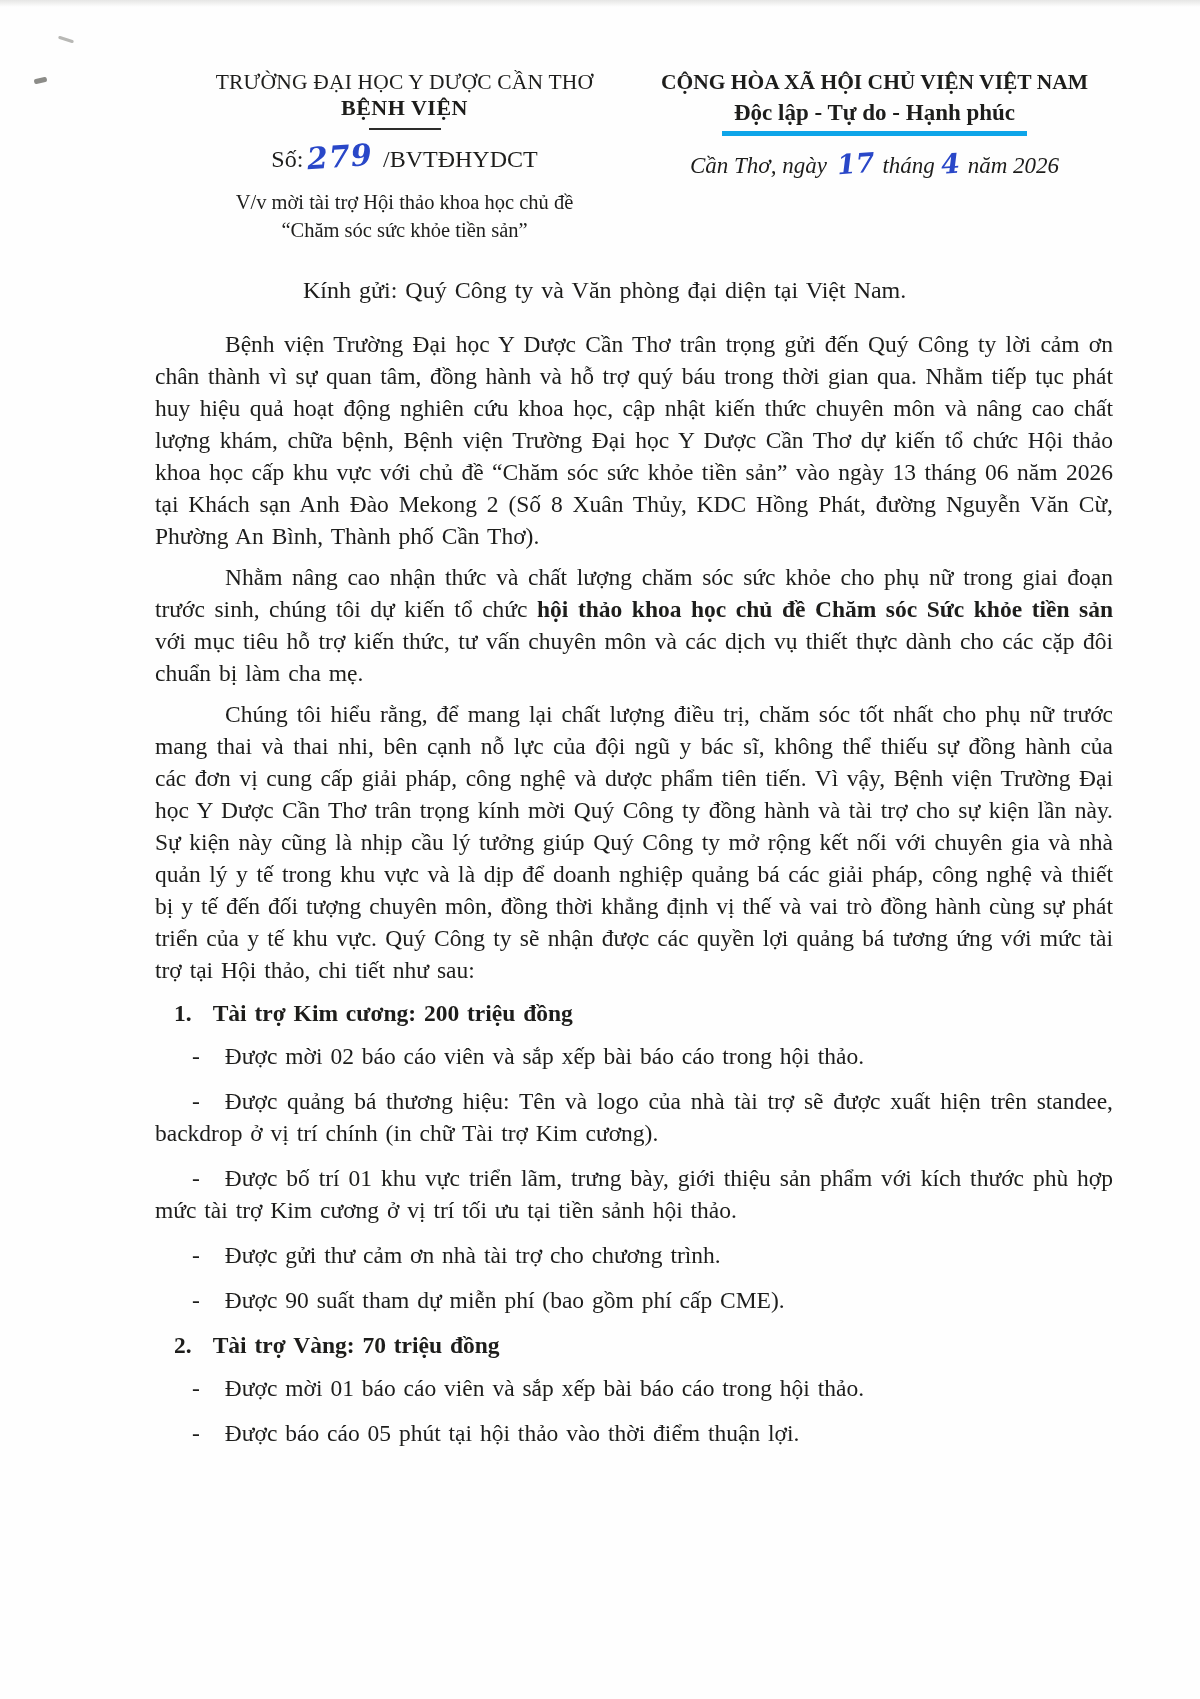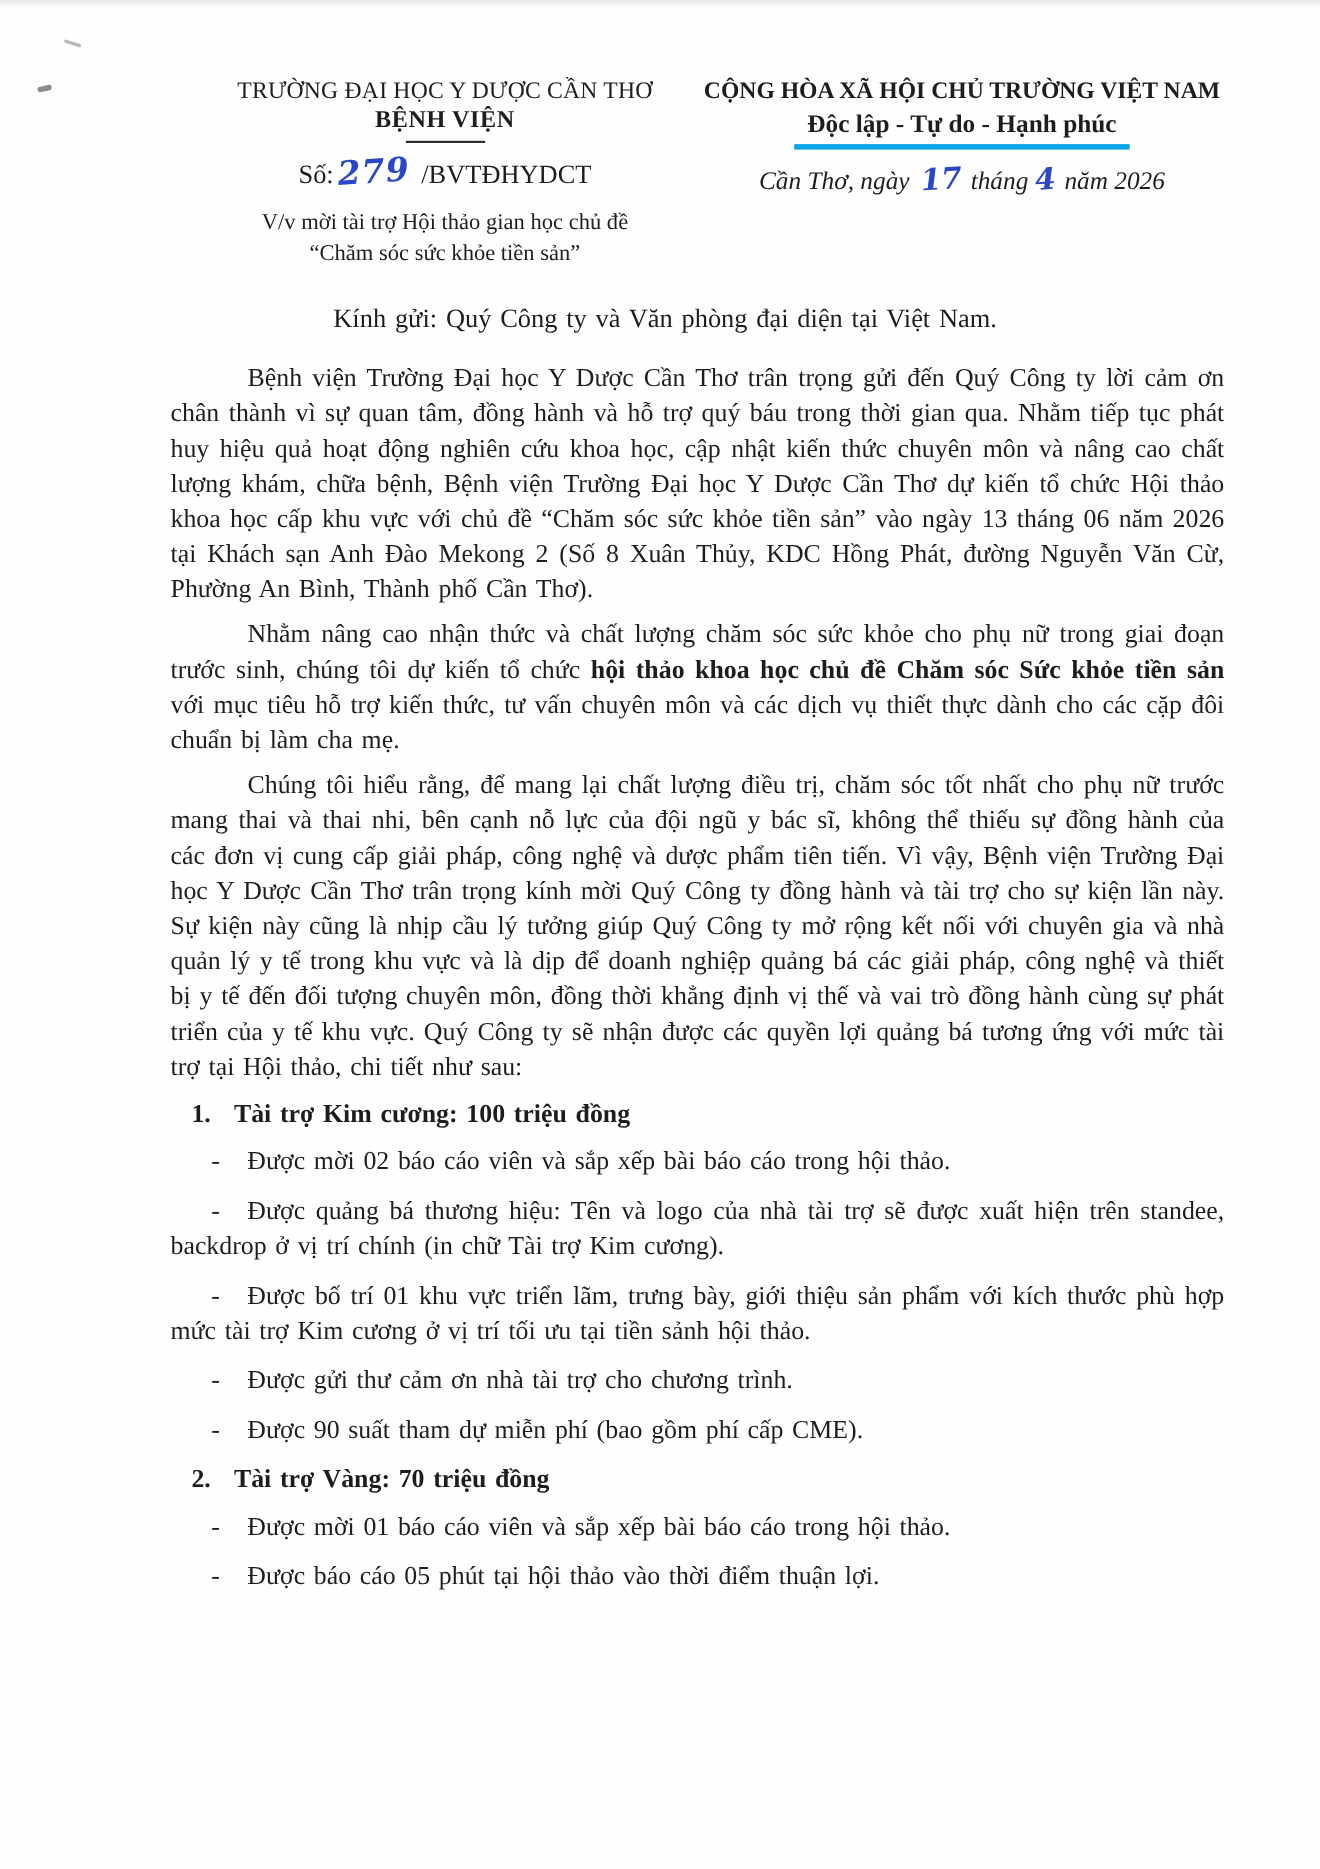--- a/index.html
+++ b/index.html
@@ -91,44 +91,44 @@
 
   <header class="letterhead">
     <div class="lh-col lh-left">
       <div class="org-parent">TRƯỜNG ĐẠI HỌC Y DƯỢC CẦN THƠ</div>
       <div class="org-unit">BỆNH VIỆN</div>
       <div class="unit-underline"></div>
       <div class="doc-number">
         <span>Số:</span><span class="handwritten">279</span><span>/BVTĐHYDCT</span>
       </div>
       <div class="subject">
-        <div>V/v mời tài trợ Hội thảo gian học chủ đề</div>
+        <div>V/v mời tài trợ Hội thảo khoa học chủ đề</div>
         <div>“Chăm sóc sức khỏe tiền sản”</div>
       </div>
     </div>
 
     <div class="lh-col lh-right">
-      <div class="national-title">CỘNG HÒA XÃ HỘI CHỦ TRƯỜNG VIỆT NAM</div>
+      <div class="national-title">CỘNG HÒA XÃ HỘI CHỦ VIỆN VIỆT NAM</div>
       <div><span class="motto">Độc lập - Tự do - Hạnh phúc</span></div>
       <div class="date-line">
         <span>Cần Thơ, ngày</span><span class="handwritten day">17</span><span>tháng</span><span class="handwritten month">4</span><span>năm 2026</span>
       </div>
     </div>
   </header>
 
   <main class="letter-body">
     <p class="salutation">Kính gửi: Quý Công ty và Văn phòng đại diện tại Việt Nam.</p>
 
     <p class="para">Bệnh viện Trường Đại học Y Dược Cần Thơ trân trọng gửi đến Quý Công ty lời cảm ơn chân thành vì sự quan tâm, đồng hành và hỗ trợ quý báu trong thời gian qua. Nhằm tiếp tục phát huy hiệu quả hoạt động nghiên cứu khoa học, cập nhật kiến thức chuyên môn và nâng cao chất lượng khám, chữa bệnh, Bệnh viện Trường Đại học Y Dược Cần Thơ dự kiến tổ chức Hội thảo khoa học cấp khu vực với chủ đề “Chăm sóc sức khỏe tiền sản” vào ngày 13 tháng 06 năm 2026 tại Khách sạn Anh Đào Mekong 2 (Số 8 Xuân Thủy, KDC Hồng Phát, đường Nguyễn Văn Cừ, Phường An Bình, Thành phố Cần Thơ).</p>
 
     <p class="para"><span>Nhằm nâng cao nhận thức và chất lượng chăm sóc sức khỏe cho phụ nữ trong giai đoạn trước sinh, chúng tôi dự kiến tổ chức </span><strong>hội thảo khoa học chủ đề Chăm sóc Sức khỏe tiền sản</strong><span> với mục tiêu hỗ trợ kiến thức, tư vấn chuyên môn và các dịch vụ thiết thực dành cho các cặp đôi chuẩn bị làm cha mẹ.</span></p>
 
     <p class="para">Chúng tôi hiểu rằng, để mang lại chất lượng điều trị, chăm sóc tốt nhất cho phụ nữ trước mang thai và thai nhi, bên cạnh nỗ lực của đội ngũ y bác sĩ, không thể thiếu sự đồng hành của các đơn vị cung cấp giải pháp, công nghệ và dược phẩm tiên tiến. Vì vậy, Bệnh viện Trường Đại học Y Dược Cần Thơ trân trọng kính mời Quý Công ty đồng hành và tài trợ cho sự kiện lần này. Sự kiện này cũng là nhịp cầu lý tưởng giúp Quý Công ty mở rộng kết nối với chuyên gia và nhà quản lý y tế trong khu vực và là dịp để doanh nghiệp quảng bá các giải pháp, công nghệ và thiết bị y tế đến đối tượng chuyên môn, đồng thời khẳng định vị thế và vai trò đồng hành cùng sự phát triển của y tế khu vực. Quý Công ty sẽ nhận được các quyền lợi quảng bá tương ứng với mức tài trợ tại Hội thảo, chi tiết như sau:</p>
 
-    <p class="sec-heading"><span class="num">1.</span><span>Tài trợ Kim cương: 100 triệu đồng</span></p>
+    <p class="sec-heading"><span class="num">1.</span><span>Tài trợ Kim cương: 200 triệu đồng</span></p>
 
     <p class="bullet"><span class="dash">-</span><span>Được mời 02 báo cáo viên và sắp xếp bài báo cáo trong hội thảo.</span></p>
     <p class="bullet"><span class="dash">-</span><span>Được quảng bá thương hiệu: Tên và logo của nhà tài trợ sẽ được xuất hiện trên standee, backdrop ở vị trí chính (in chữ Tài trợ Kim cương).</span></p>
     <p class="bullet"><span class="dash">-</span><span>Được bố trí 01 khu vực triển lãm, trưng bày, giới thiệu sản phẩm với kích thước phù hợp mức tài trợ Kim cương ở vị trí tối ưu tại tiền sảnh hội thảo.</span></p>
     <p class="bullet"><span class="dash">-</span><span>Được gửi thư cảm ơn nhà tài trợ cho chương trình.</span></p>
     <p class="bullet"><span class="dash">-</span><span>Được 90 suất tham dự miễn phí (bao gồm phí cấp CME).</span></p>
 
     <p class="sec-heading"><span class="num">2.</span><span>Tài trợ Vàng: 70 triệu đồng</span></p>
 
     <p class="bullet"><span class="dash">-</span><span>Được mời 01 báo cáo viên và sắp xếp bài báo cáo trong hội thảo.</span></p>

